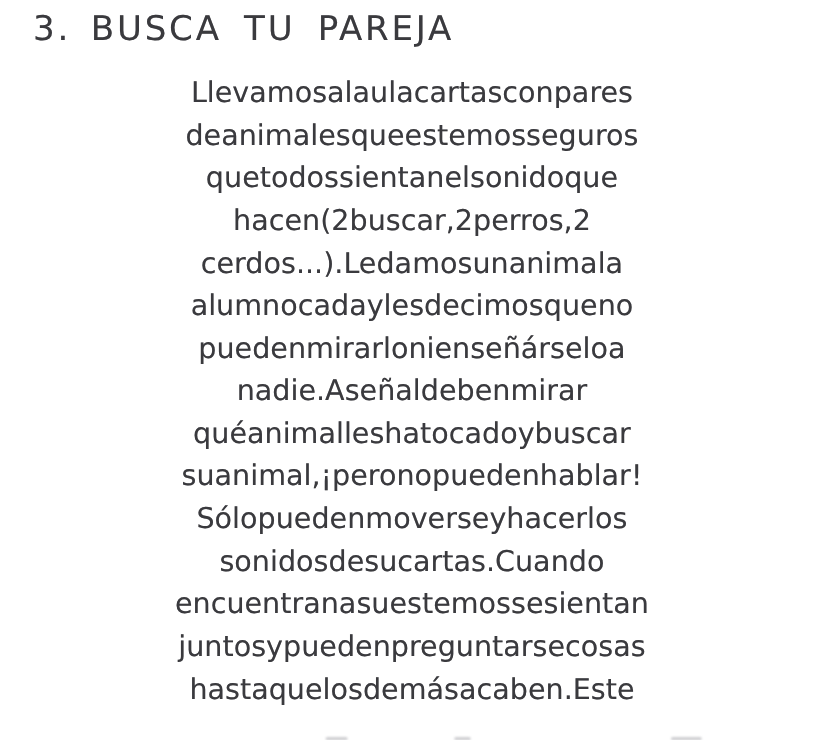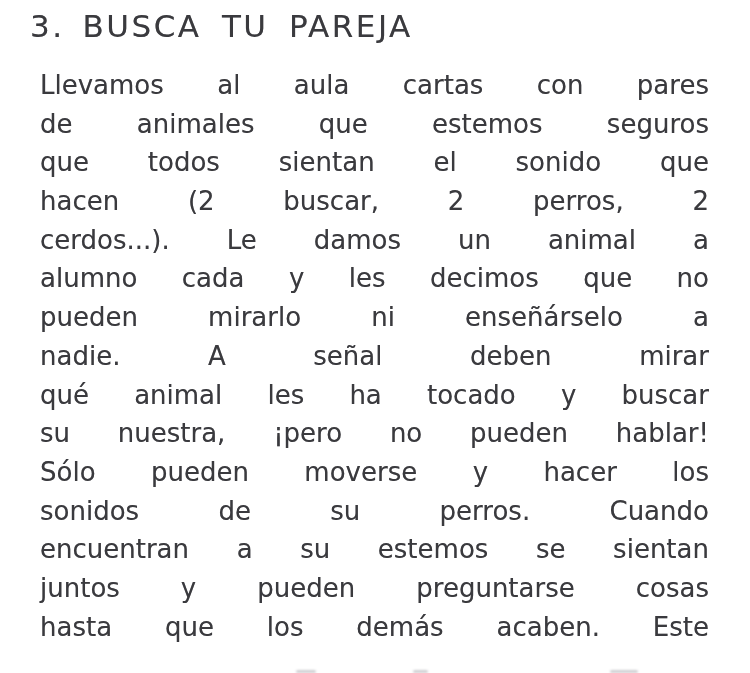--- a/index.html
+++ b/index.html
@@ -39,21 +39,21 @@
     position: absolute;
     top: 66px;
     left: 40px;
     right: 41px;
     color: var(--ink, #3a3a3e);
     font-size: 26px;
     text-shadow: 0 0 0.6px rgba(58,58,62,0.45);
   }
   .line {
     display: flex;
-    justify-content: space-between;
+    justify-content: center;
     align-items: baseline;
     height: 38.7px;
     line-height: 38.7px;
     white-space: nowrap;
   }
   .line span {
     display: inline-block;
   }
   
   .next-line-hint {
@@ -152,39 +152,39 @@
         <span>qué</span>
         <span>animal</span>
         <span>les</span>
         <span>ha</span>
         <span>tocado</span>
         <span>y</span>
         <span>buscar</span>
       </div>
       <div class="line">
         <span>su</span>
-        <span>nuestra,</span>
+        <span>animal,</span>
         <span>¡pero</span>
         <span>no</span>
         <span>pueden</span>
         <span>hablar!</span>
       </div>
       <div class="line">
         <span>Sólo</span>
         <span>pueden</span>
         <span>moverse</span>
         <span>y</span>
         <span>hacer</span>
         <span>los</span>
       </div>
       <div class="line">
         <span>sonidos</span>
         <span>de</span>
         <span>su</span>
-        <span>perros.</span>
+        <span>cartas.</span>
         <span>Cuando</span>
       </div>
       <div class="line">
         <span>encuentran</span>
         <span>a</span>
         <span>su</span>
         <span>estemos</span>
         <span>se</span>
         <span>sientan</span>
       </div>

